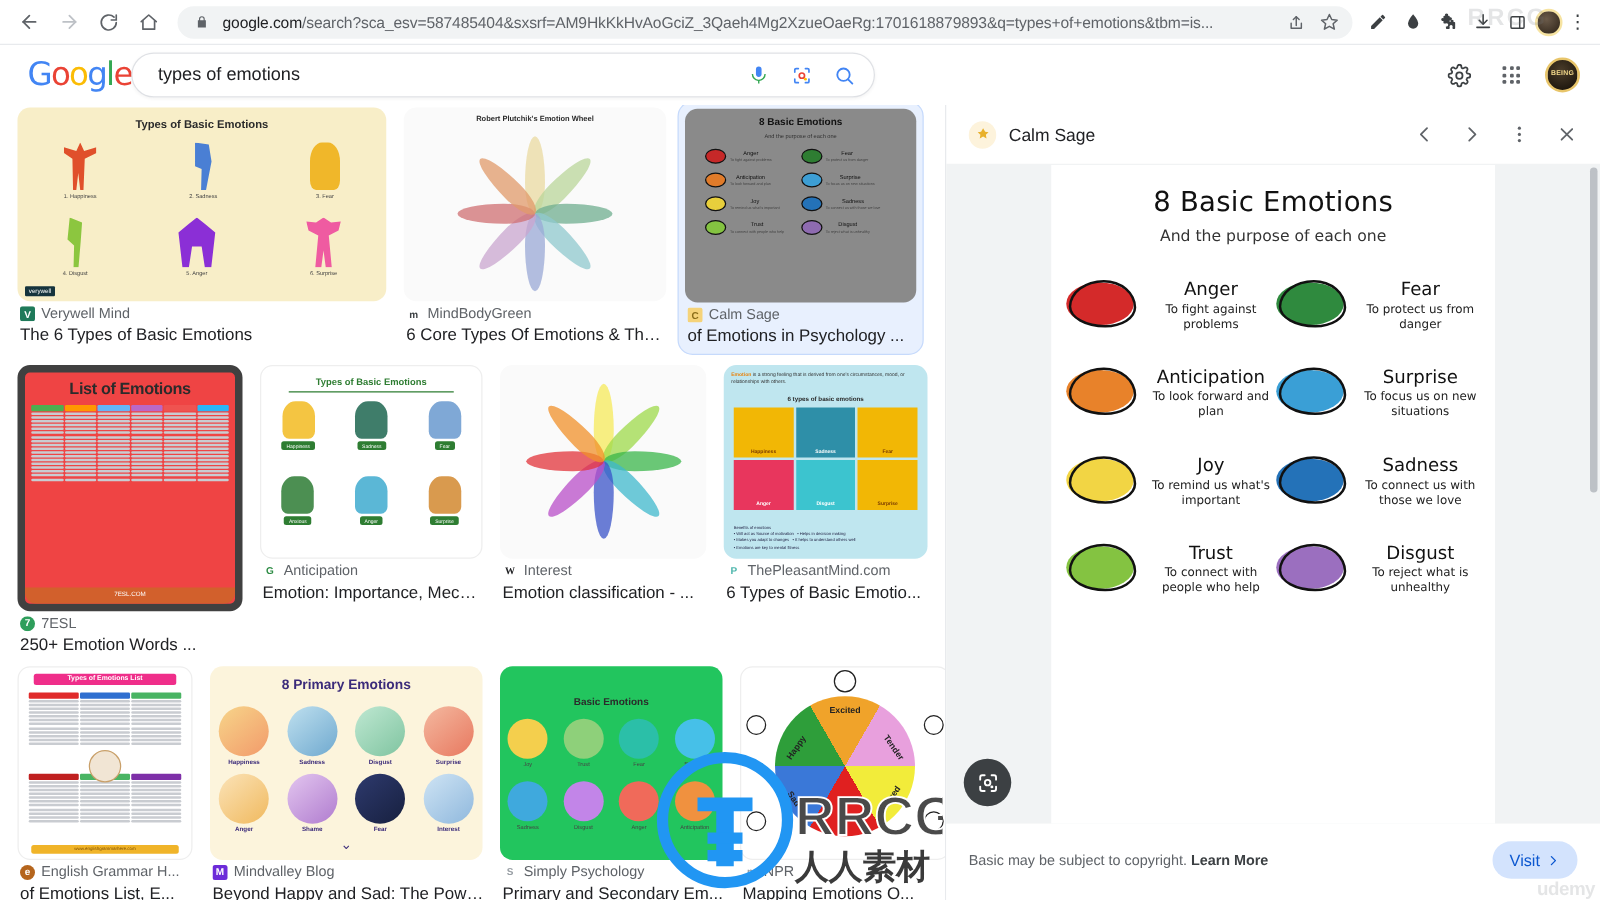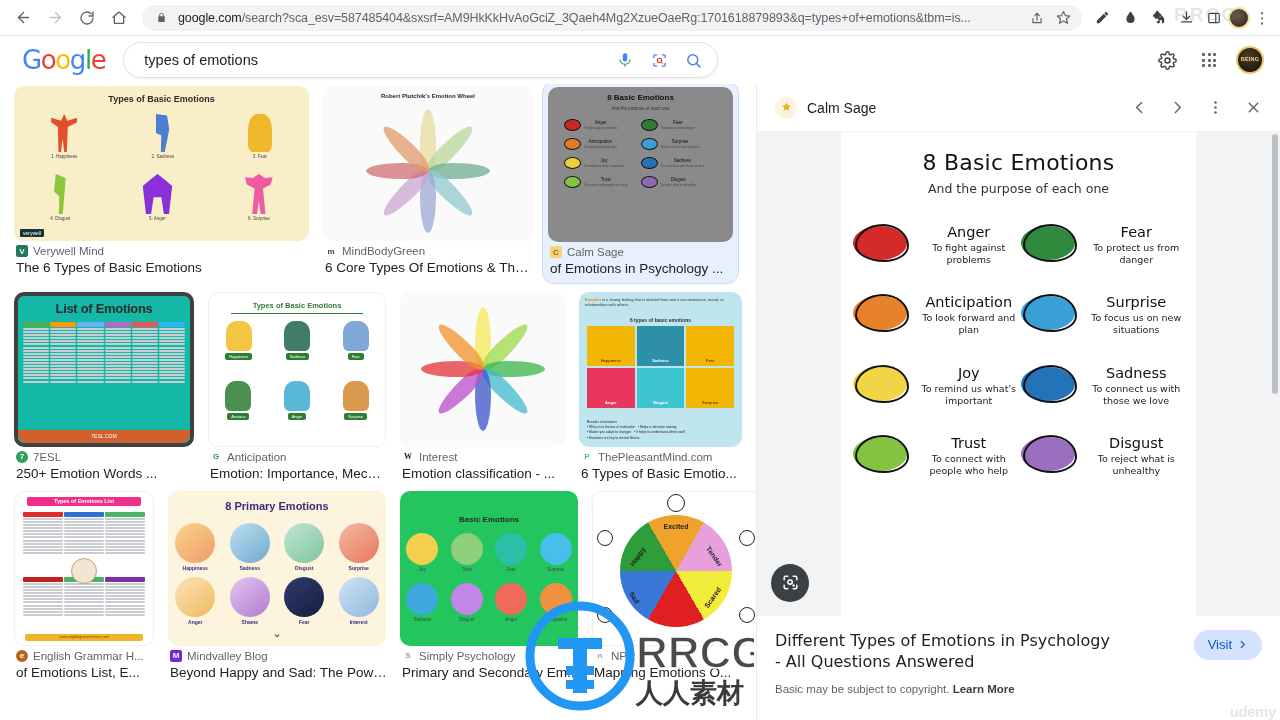--- a/index.html
+++ b/index.html
@@ -46,21 +46,21 @@
     color:#3c4043; font-size:15px; line-height:1; flex:none; }
   .watermark-chrome {
     position:absolute; right:42px; top:4px; font-size:19px; font-weight:700;
     color:rgba(120,125,130,.2); letter-spacing:2px; pointer-events:none;
     font-family:"Liberation Sans", sans-serif;
   }
 
   
   .g-header {
     height:48px; display:flex; align-items:center; padding:0 16px 0 22px;
-    gap:18px; background:#fff;
+    background:#fff;
   }
   .g-logo { font-size:26px; letter-spacing:-1.4px; font-weight:500;
     font-family:"DejaVu Sans", sans-serif; flex:none; user-select:none; }
   .g-logo .b{color:#4285f4}.g-logo .r{color:#ea4335}.g-logo .y{color:#fbbc05}
   .g-logo .g{color:#34a853}
   .searchbox {
     flex:1; max-width:595px; height:36px; border:1px solid #dfe1e5;
     border-radius:22px; display:flex; align-items:center; padding:0 8px 0 18px;
     gap:2px; box-shadow:0 1px 3px rgba(32,33,36,.06);
   }
@@ -473,21 +473,21 @@
             <span>Calm Sage</span>
           </div>
           <div class="title" style="width:178px">of Emotions in Psychology ...</div>
         </div>
       </div>
     </div>
 
     <div class="row">
 
       <div class="card">
-        <div class="thumb" style="width:180px;height:155px;background:#14b8a6;border:4px solid #404040">
+        <div class="thumb" style="width:180px;height:197px;background:#ef4444;border:6px solid #404040">
           <div class="art">
             <div class="art-title" style="top:5px;font-size:13px;letter-spacing:-.3px">List of Emotions</div>
             <div class="wordtable" style="left:5px;right:5px;top:26px;bottom:14px;">
               <div class="wordcol">
                   <div class="hd" style="background:#4caf50"></div>
                   <div class="wline"></div>
                   <div class="wline"></div>
                   <div class="wline"></div>
                   <div class="wline"></div>
                   <div class="wline"></div>
@@ -1117,21 +1117,20 @@
             <path d="M20 15.5V18a2 2 0 0 1-2 2h-2.5"></path>
             <path d="M8.5 20H6a2 2 0 0 1-2-2v-2.5"></path>
             <circle cx="11.5" cy="11.5" r="2.8"></circle>
             <circle cx="15.8" cy="15.8" r="1.5" fill="currentColor" stroke="none"></circle>
           </svg>
       </div>
       <div class="pv-scroll"></div>
     </div>
 
     <div class="pv-foot">
-      <div class="pv-title">Different Types of Emotions in Psychology - All Questions Answered</div>
       <div class="visit-btn">
         <span>Visit</span>
         <svg width="11" height="11" viewBox="0 0 24 24" fill="none" stroke="currentColor" stroke-width="2.4" stroke-linecap="round" stroke-linejoin="round">
             <polyline points="9 5 16 12 9 19"></polyline>
           </svg>
       </div>
       <div class="copy-note">
         <span>Basic may be subject to copyright.</span>
         <b>Learn More</b>
       </div>

